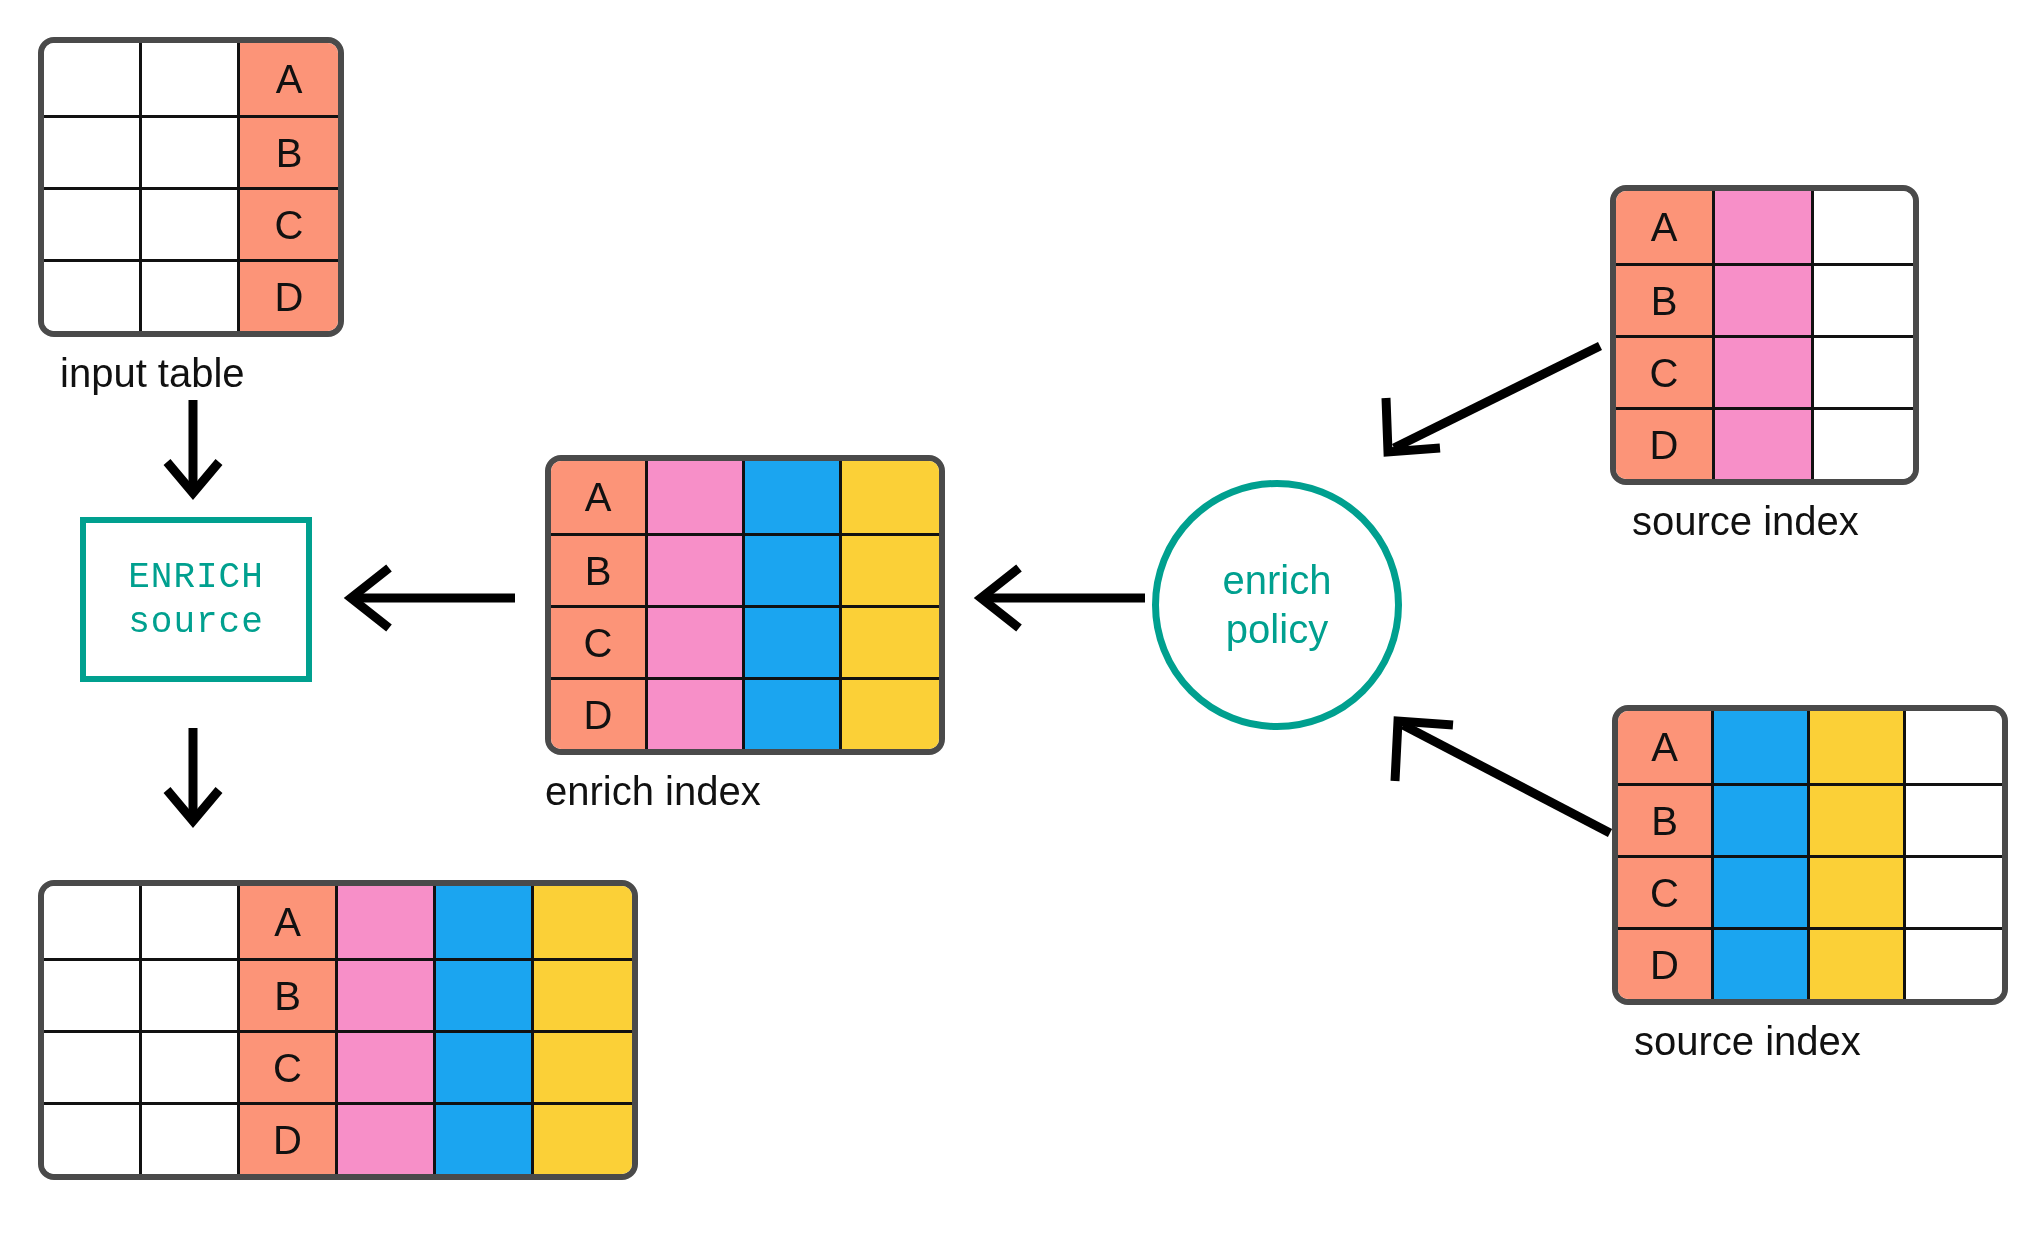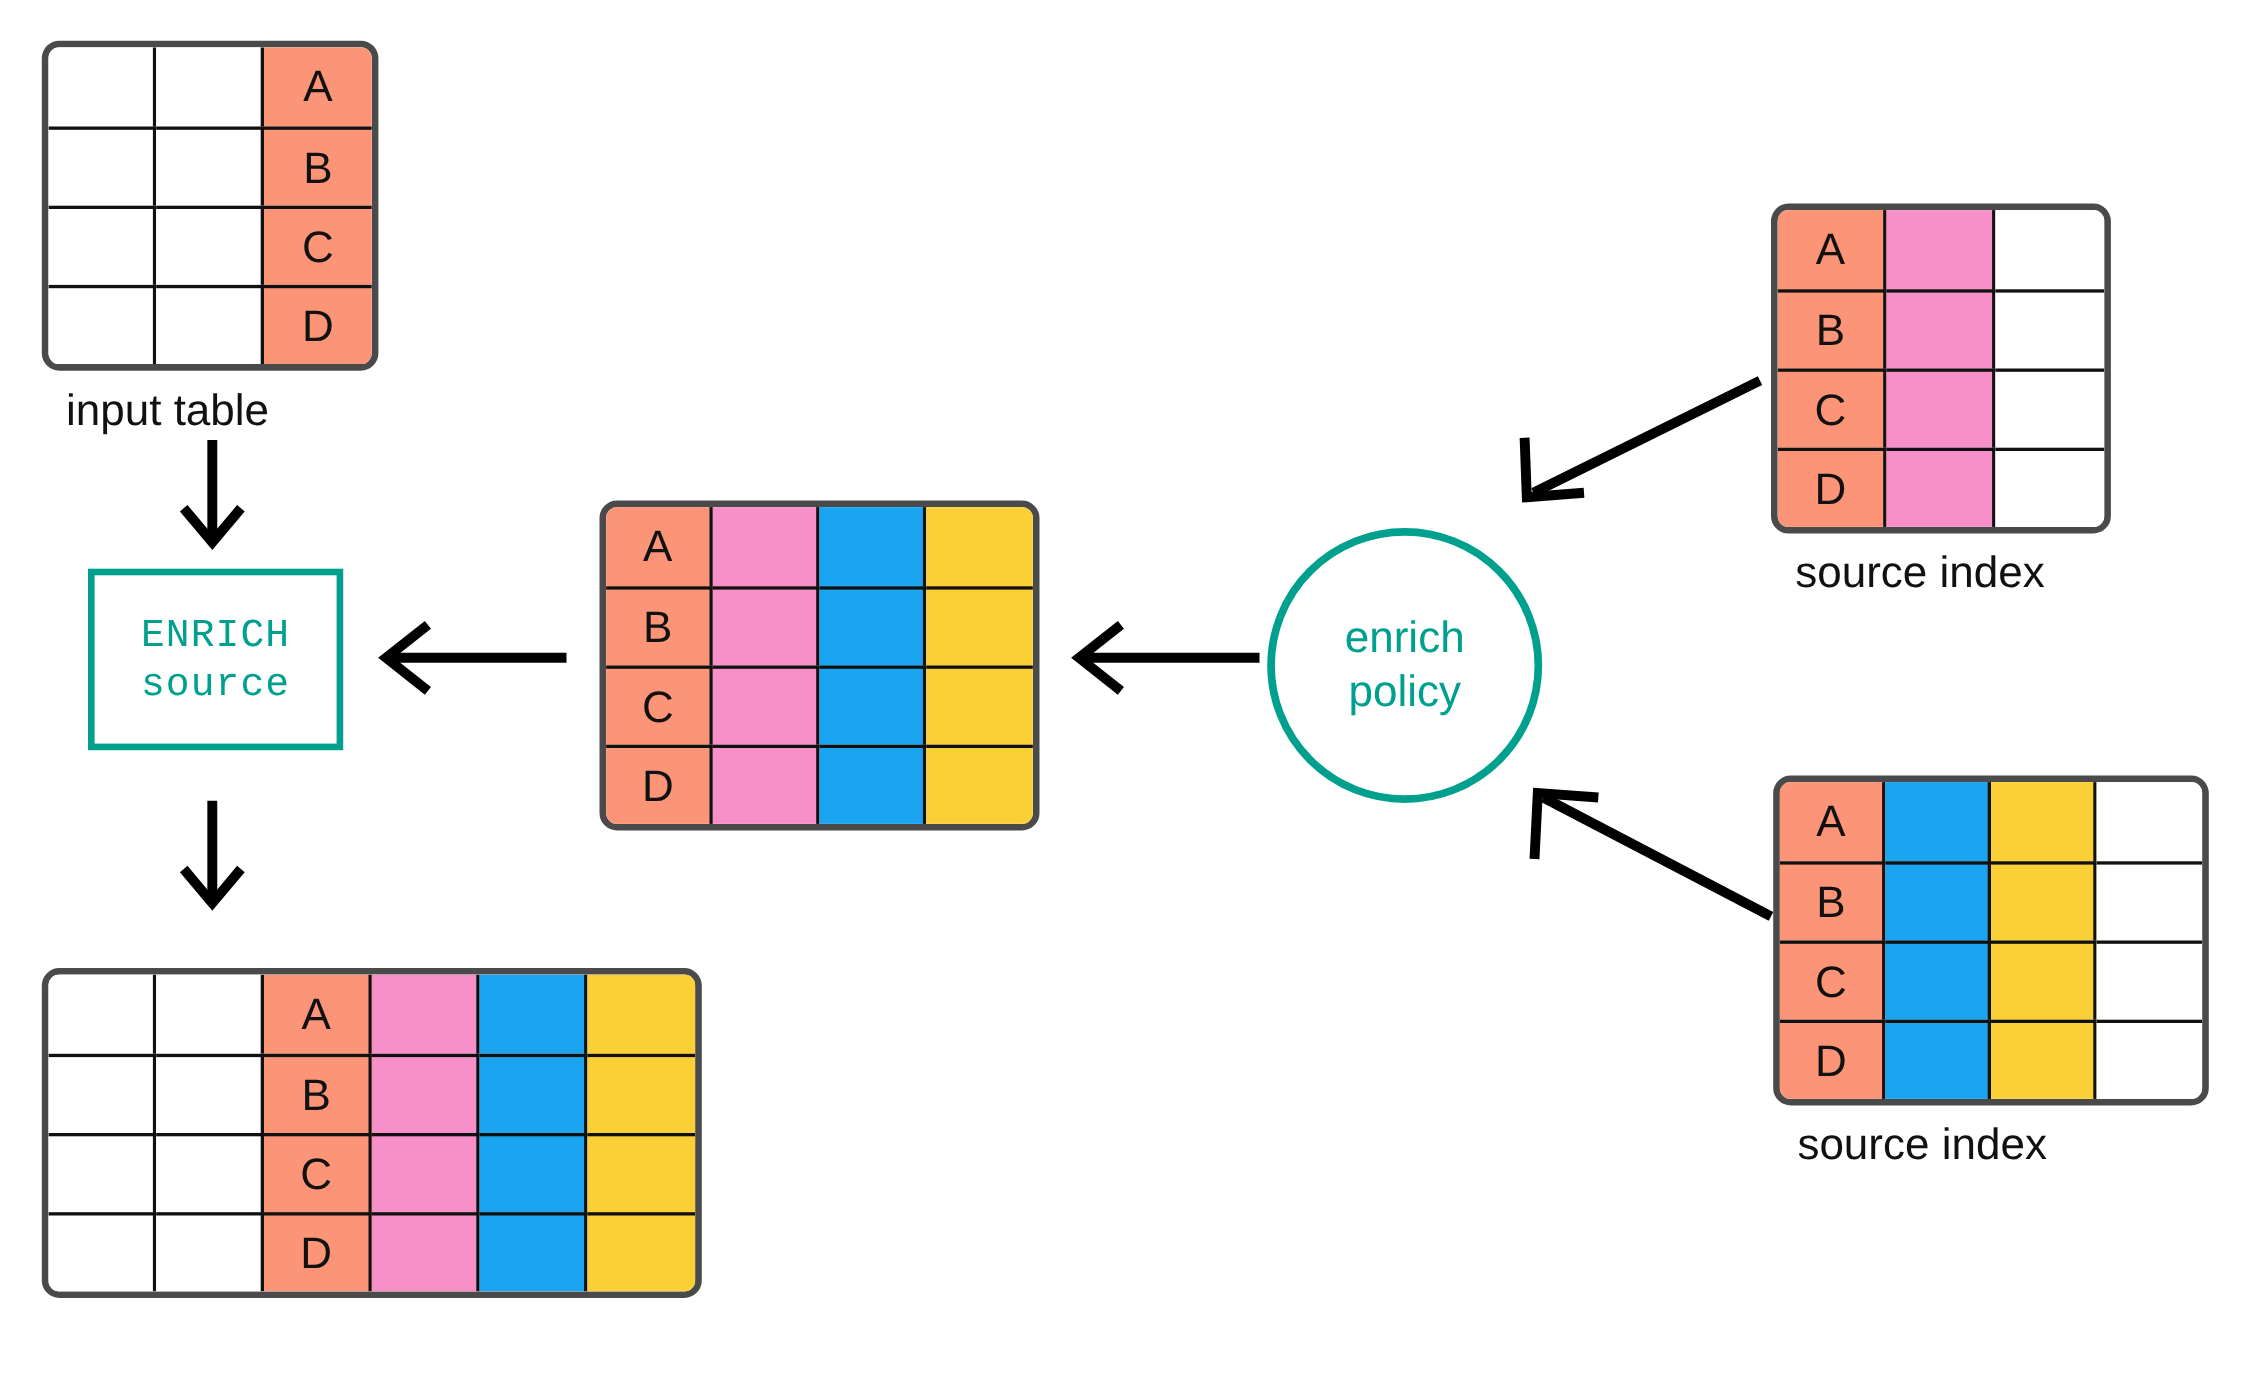--- a/index.html
+++ b/index.html
@@ -198,20 +198,21 @@
           <div class="cell" style="background: rgb(27, 165, 240); width: 97px; height: 72px;"></div>
           <div class="cell" style="background: rgb(251, 208, 55); width: 97px; height: 72px;"></div>
         </div>
         <div class="row">
           <div class="cell" style="background: rgb(252, 148, 120); width: 97px; height: 72px;">D</div>
           <div class="cell" style="background: rgb(247, 143, 200); width: 97px; height: 72px;"></div>
           <div class="cell" style="background: rgb(27, 165, 240); width: 97px; height: 72px;"></div>
           <div class="cell" style="background: rgb(251, 208, 55); width: 97px; height: 72px;"></div>
         </div>
       </div>
+    <div class="caption">enrich index</div>
   </div>
 
   <svg class="arrow" style="left:975px; top:595px;" width="180" height="60">
     <line x1="170" y1="3" x2="10" y2="3"></line>
     <polyline points="44,-27 6,3 44,33"></polyline>
   </svg>
 
   <div id="enrich-policy">
     <div class="pline">enrich</div>
     <div class="pline">policy</div>

